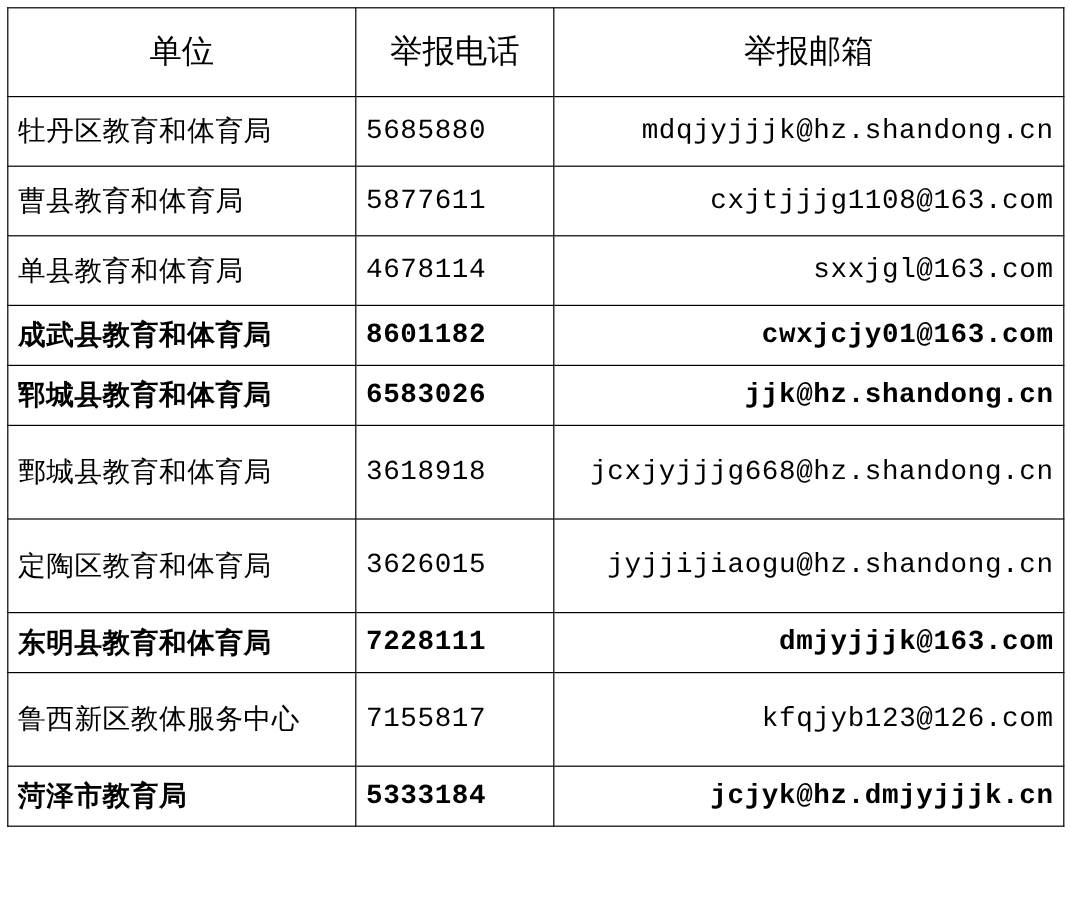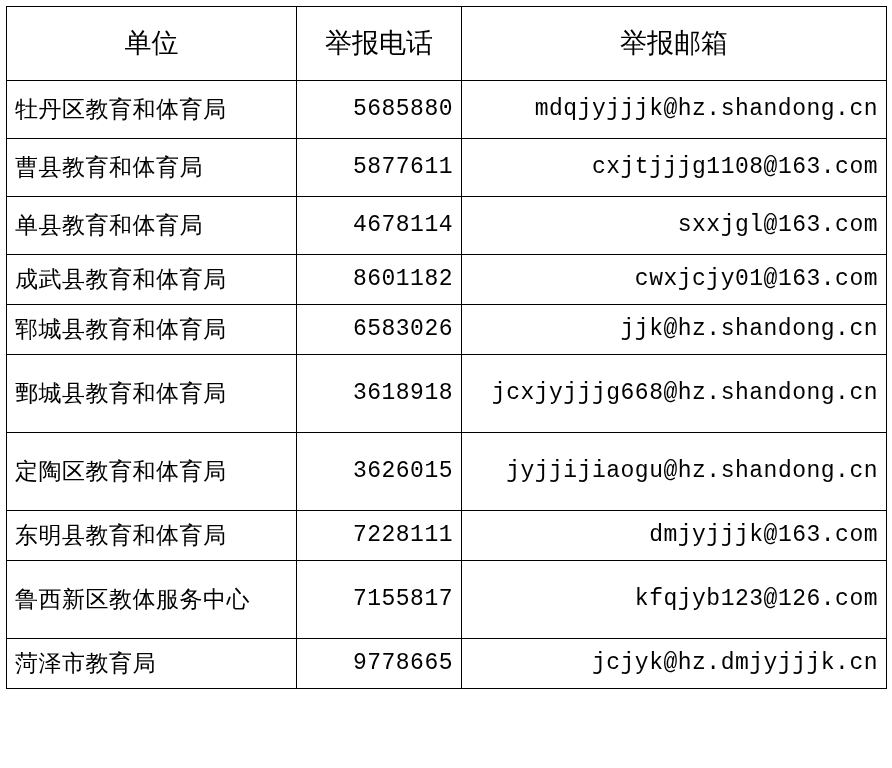--- a/index.html
+++ b/index.html
@@ -47,34 +47,34 @@
   }
   table.report-table tbody td {
     font-size: 23px;
     line-height: 1.35;
   }
   td.unit-cell {
     text-align: left;
     letter-spacing: 0.5px;
   }
   td.phone-cell {
-    text-align: right;
+    text-align: left;
     font-family: "Liberation Mono", monospace;
     font-size: 22px;
     letter-spacing: 0.5px;
   }
   td.email-cell {
     text-align: right;
     font-family: "Liberation Mono", monospace;
     font-size: 22px;
     letter-spacing: 0.5px;
     word-break: break-all;
   }
   tr.row-tall td { height: 78px; }
-  tr.row-normal td { height: 50px; }
+  tr.row-normal td { height: 50px; font-weight: bold; }
   tr.row-mid td { height: 58px; }
 </style>
 </head>
 <body>
 
 <div class="page">
   <table class="report-table">
     <colgroup>
       <col class="col-unit">
       <col class="col-phone">
@@ -128,18 +128,18 @@
         <td class="phone-cell">7228111</td>
         <td class="email-cell">dmjyjjjk@163.com</td>
       </tr>
       <tr class="row-tall">
         <td class="unit-cell">鲁西新区教体服务中心</td>
         <td class="phone-cell">7155817</td>
         <td class="email-cell">kfqjyb123@126.com</td>
       </tr>
       <tr class="row-normal">
         <td class="unit-cell">菏泽市教育局</td>
-        <td class="phone-cell">9778665</td>
+        <td class="phone-cell">5333184</td>
         <td class="email-cell">jcjyk@hz.dmjyjjjk.cn</td>
       </tr>
     </tbody>
   </table>
 </div>
 
 </body></html>

